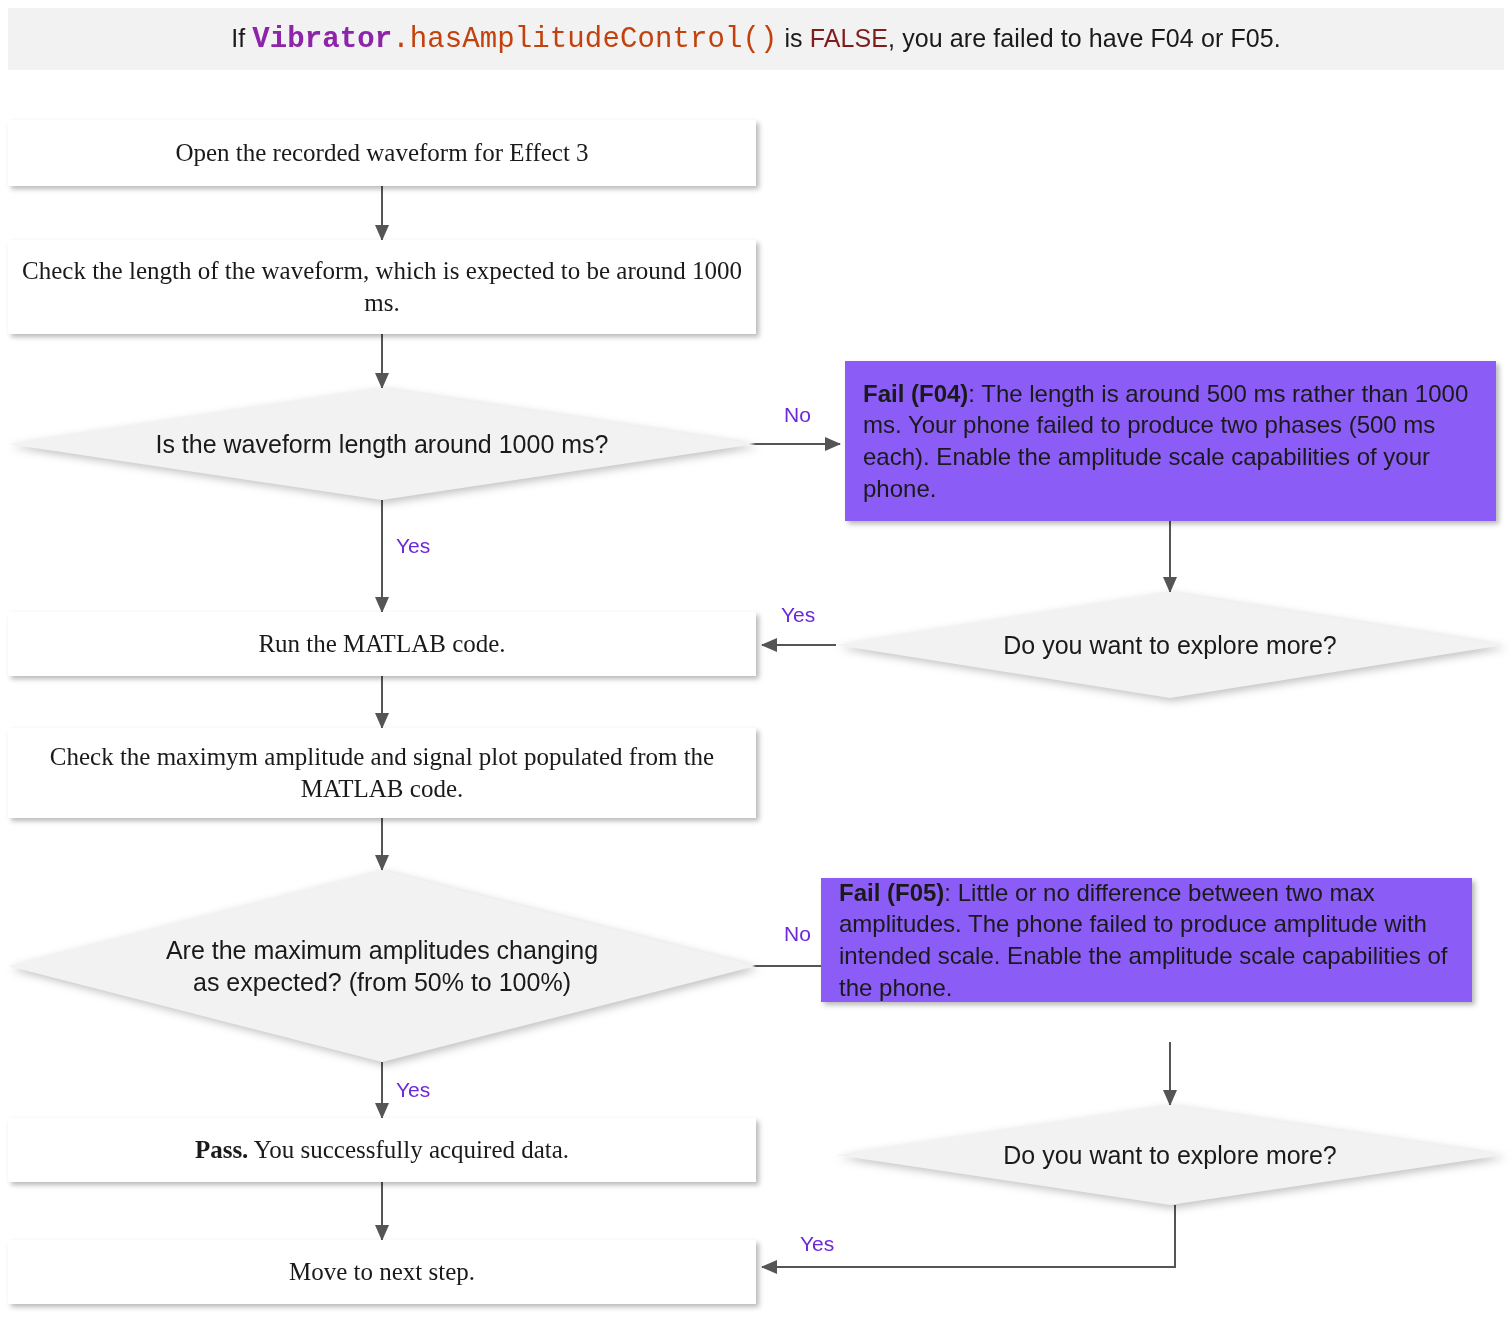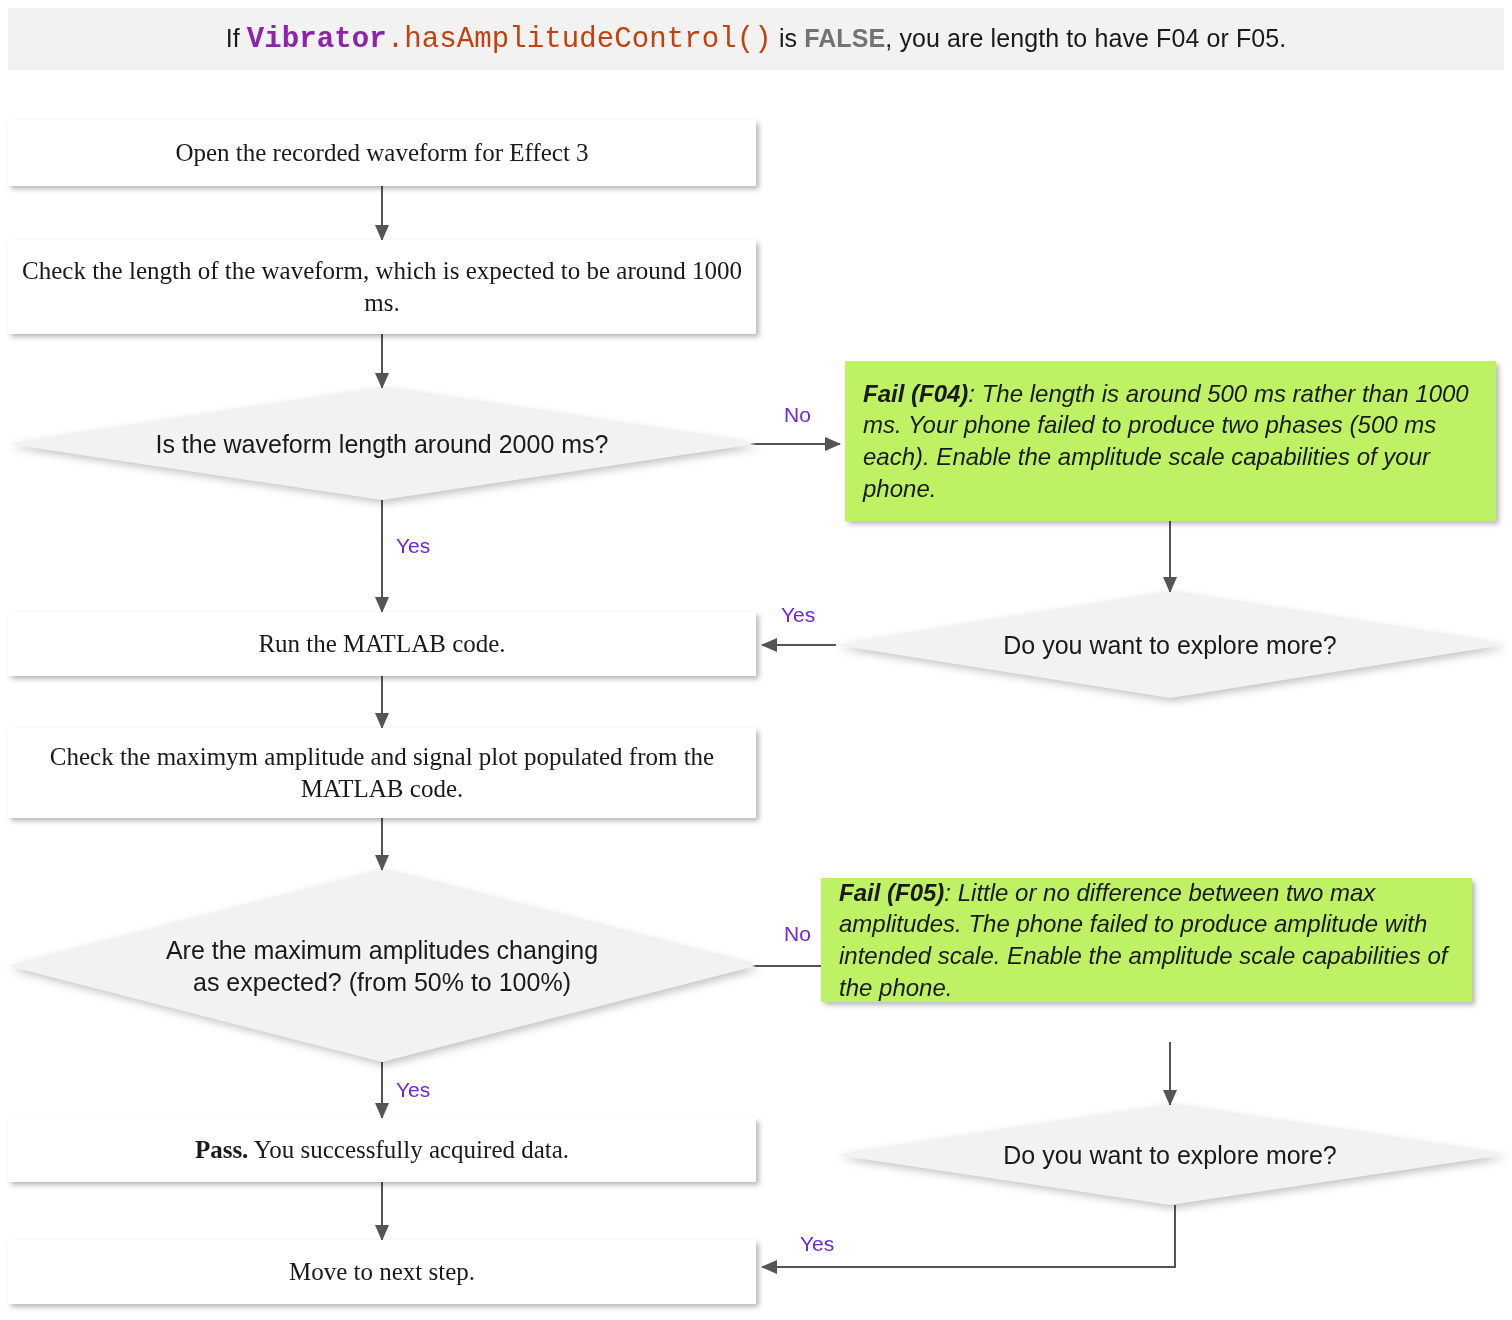--- a/index.html
+++ b/index.html
@@ -33,48 +33,47 @@
     font-size: 25px;
     letter-spacing: 0.1px;
     white-space: nowrap;
   }
   .mono {
     font-family: "Liberation Mono", "DejaVu Sans Mono", monospace;
     font-size: 29px;
   }
   .cls-name { color: #8e24aa; font-weight: bold; }
   .method-name { color: #c2410c; }
-  .false-kw { color: #737373; font-weight: bold; }
+  .false-kw { color: #7f1d1d; font-weight: normal; }
 
   
   .node {
     position: absolute;
     box-sizing: border-box;
     display: flex;
     align-items: center;
     justify-content: center;
     text-align: center;
   }
   .box {
     background: #ffffff;
     box-shadow: 3px 3px 5px rgba(0,0,0,0.28);
     font-size: 25px;
     line-height: 1.28;
     padding: 4px 14px;
     font-family: Liberation Serif, serif;
   }
   .fail-box {
-    background: #bef264;
+    background: #8b5cf6;
     box-shadow: 3px 3px 5px rgba(0,0,0,0.28);
     font-size: 24px;
     line-height: 1.32;
     text-align: left;
     justify-content: flex-start;
     padding: 0 18px;
-    font-style: italic;
   }
   .fail-box .inner { width: 100%; }
   b { font-weight: bold; }
 
   
   .diamond-wrap {
     position: absolute;
   }
   .diamond-wrap svg {
     position: absolute;
@@ -110,21 +109,21 @@
     position: absolute;
     font-size: 21px;
     color: #6d28d9;
     white-space: nowrap;
   }
 </style>
 </head>
 <body>
 
 <div id="header-banner">
-  <div class="hdr-text"><span>If </span><span class="mono cls-name">Vibrator</span><span class="mono method-name">.hasAmplitudeControl()</span><span> is </span><span class="false-kw">FALSE</span><span>, you are length to have F04 or F05.</span></div>
+  <div class="hdr-text"><span>If </span><span class="mono cls-name">Vibrator</span><span class="mono method-name">.hasAmplitudeControl()</span><span> is </span><span class="false-kw">FALSE</span><span>, you are failed to have F04 or F05.</span></div>
 </div>
 
 <svg id="edge-layer">
   <defs>
     <marker id="arrowhead" markerWidth="9" markerHeight="9" refX="7.5" refY="3.5" orient="auto" markerUnits="strokeWidth">
       <path d="M0,0 L8,3.5 L0,7 z" fill="#555555"></path>
     </marker>
   </defs>
 
   
@@ -179,21 +178,21 @@
 </div>
 
 <div class="node box" style="left:8px; top:240px; width:748px; height:94px;">
   <span>Check the length of the waveform, which is expected to be around 1000 ms.</span>
 </div>
 
 <div class="diamond-wrap" style="left:8px; top:388px; width:748px; height:112px;">
   <svg width="748" height="112" viewBox="0 0 748 112">
     <polygon points="374,0 748,56 374,112 0,56" fill="#f2f2f2" style="filter: drop-shadow(3px 3px 4px rgba(0,0,0,0.25));"></polygon>
   </svg>
-  <div class="diamond-label">Is the waveform length around 2000 ms?</div>
+  <div class="diamond-label">Is the waveform length around 1000 ms?</div>
 </div>
 
 <div class="node fail-box" style="left:845px; top:361px; width:651px; height:160px;">
   <div class="inner"><b>Fail (F04)</b><span>: The length is around 500 ms rather than 1000 ms. Your phone failed to produce two phases (500 ms each). Enable the amplitude scale capabilities of your phone.</span></div>
 </div>
 
 <div class="diamond-wrap" style="left:836px; top:592px; width:668px; height:106px;">
   <svg width="668" height="106" viewBox="0 0 668 106">
     <polygon points="334,0 668,53 334,106 0,53" fill="#f2f2f2" style="filter: drop-shadow(3px 3px 4px rgba(0,0,0,0.25));"></polygon>
   </svg>

